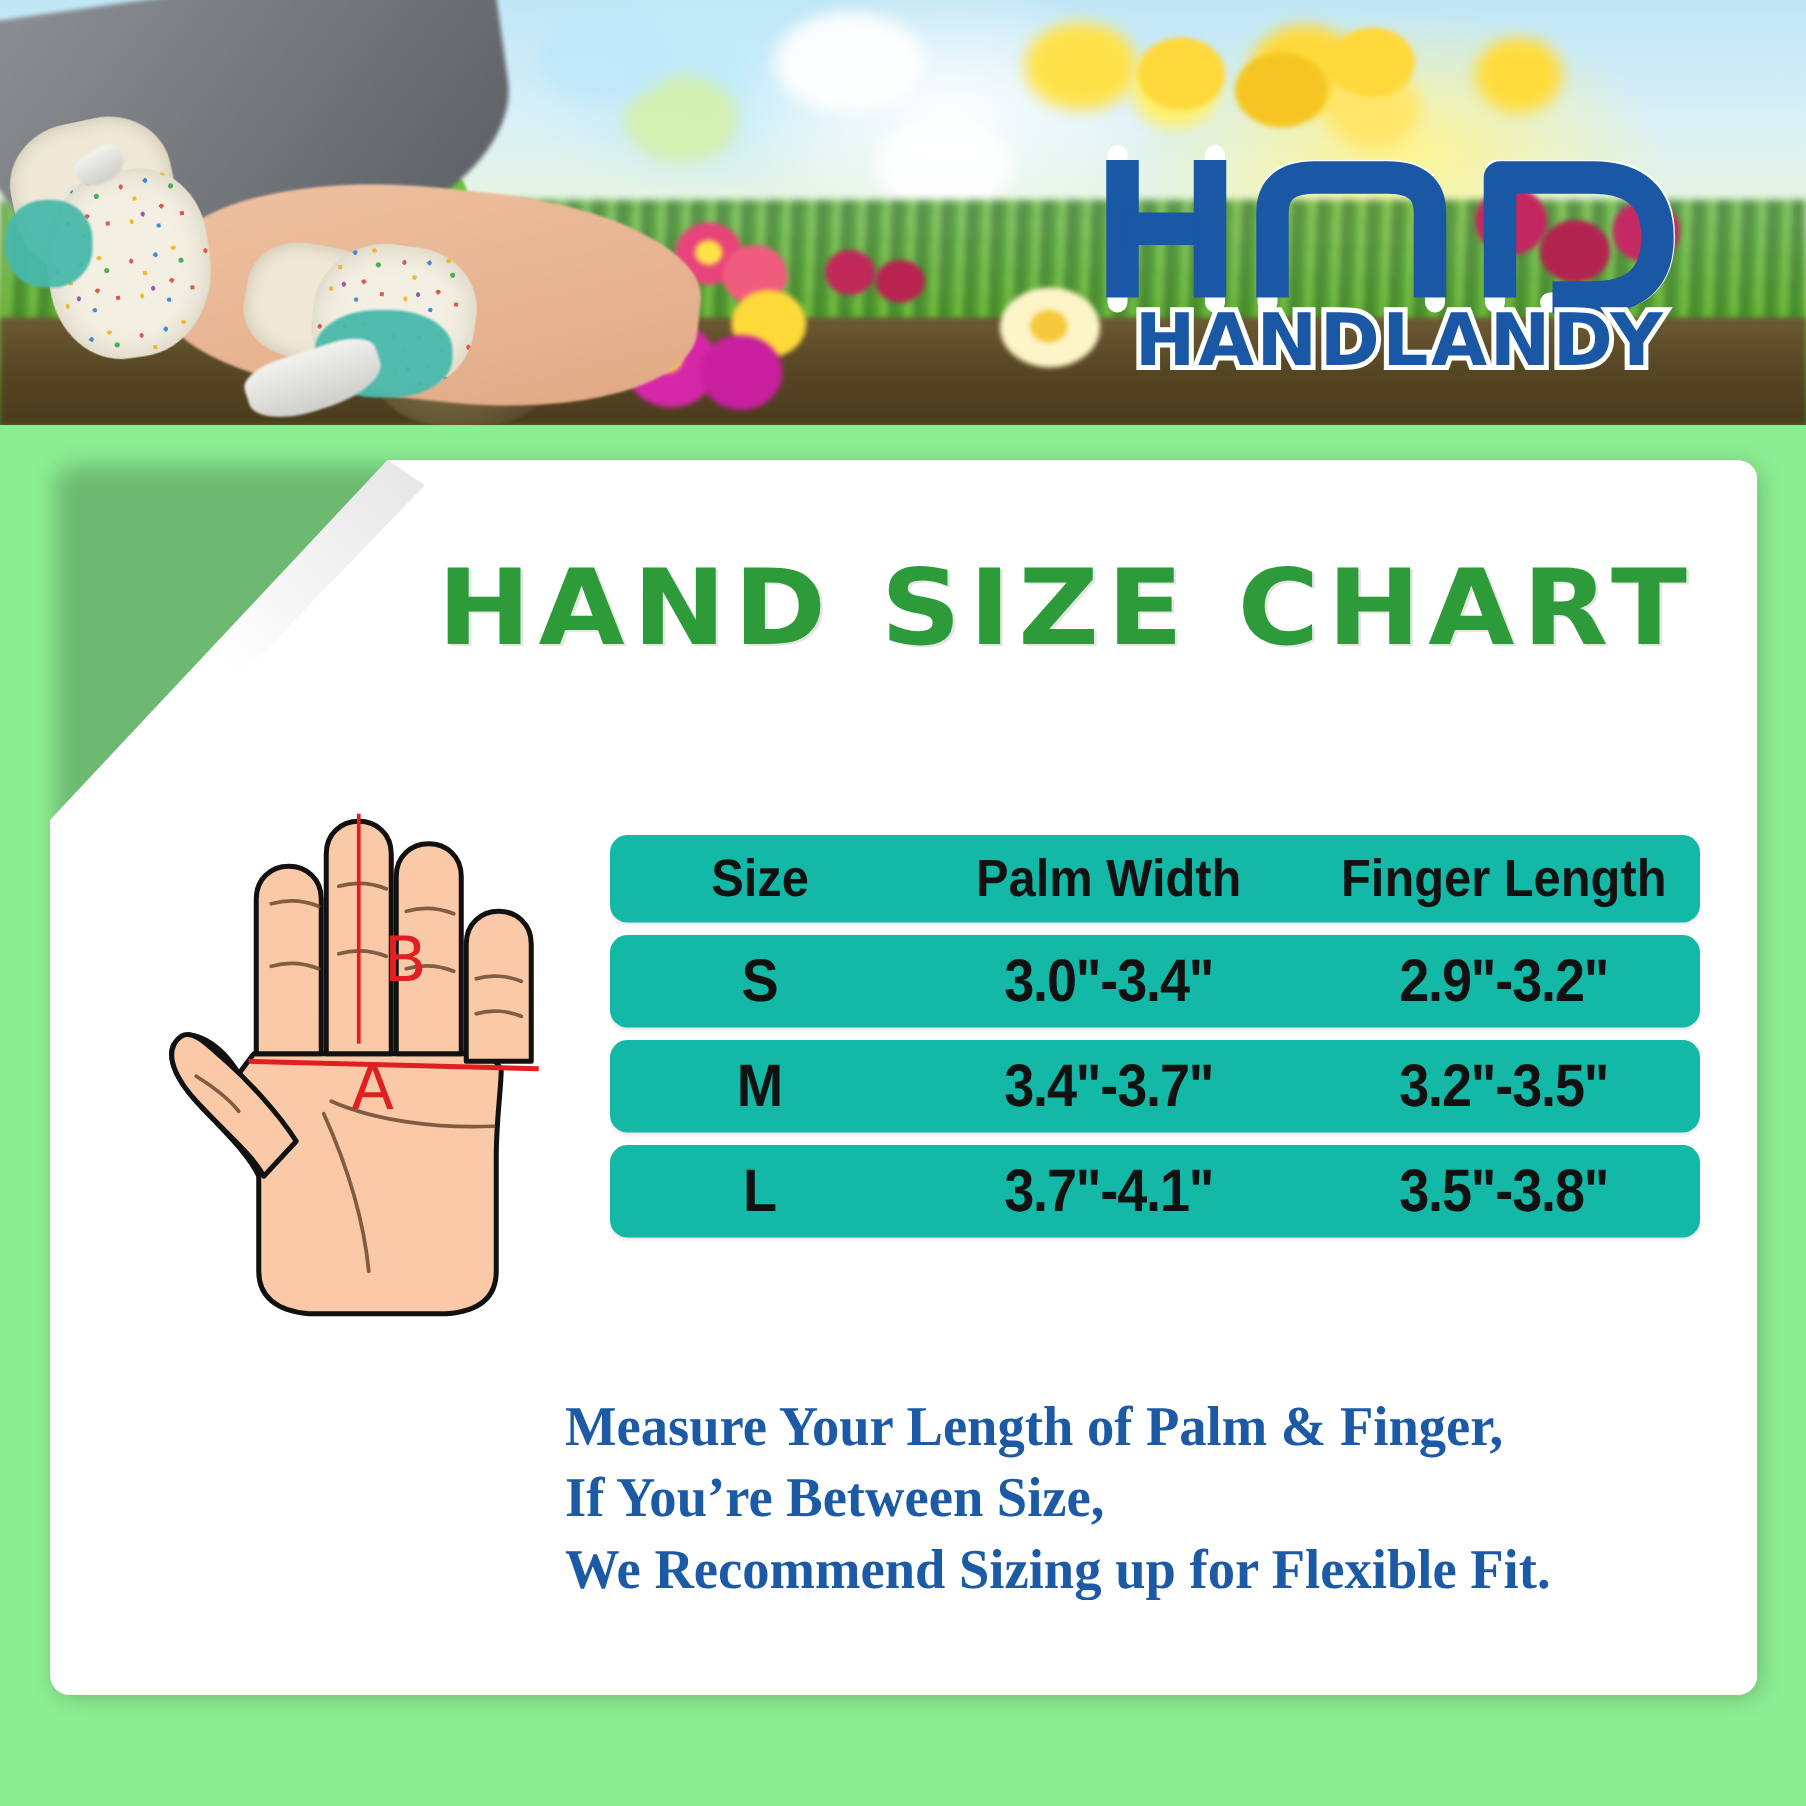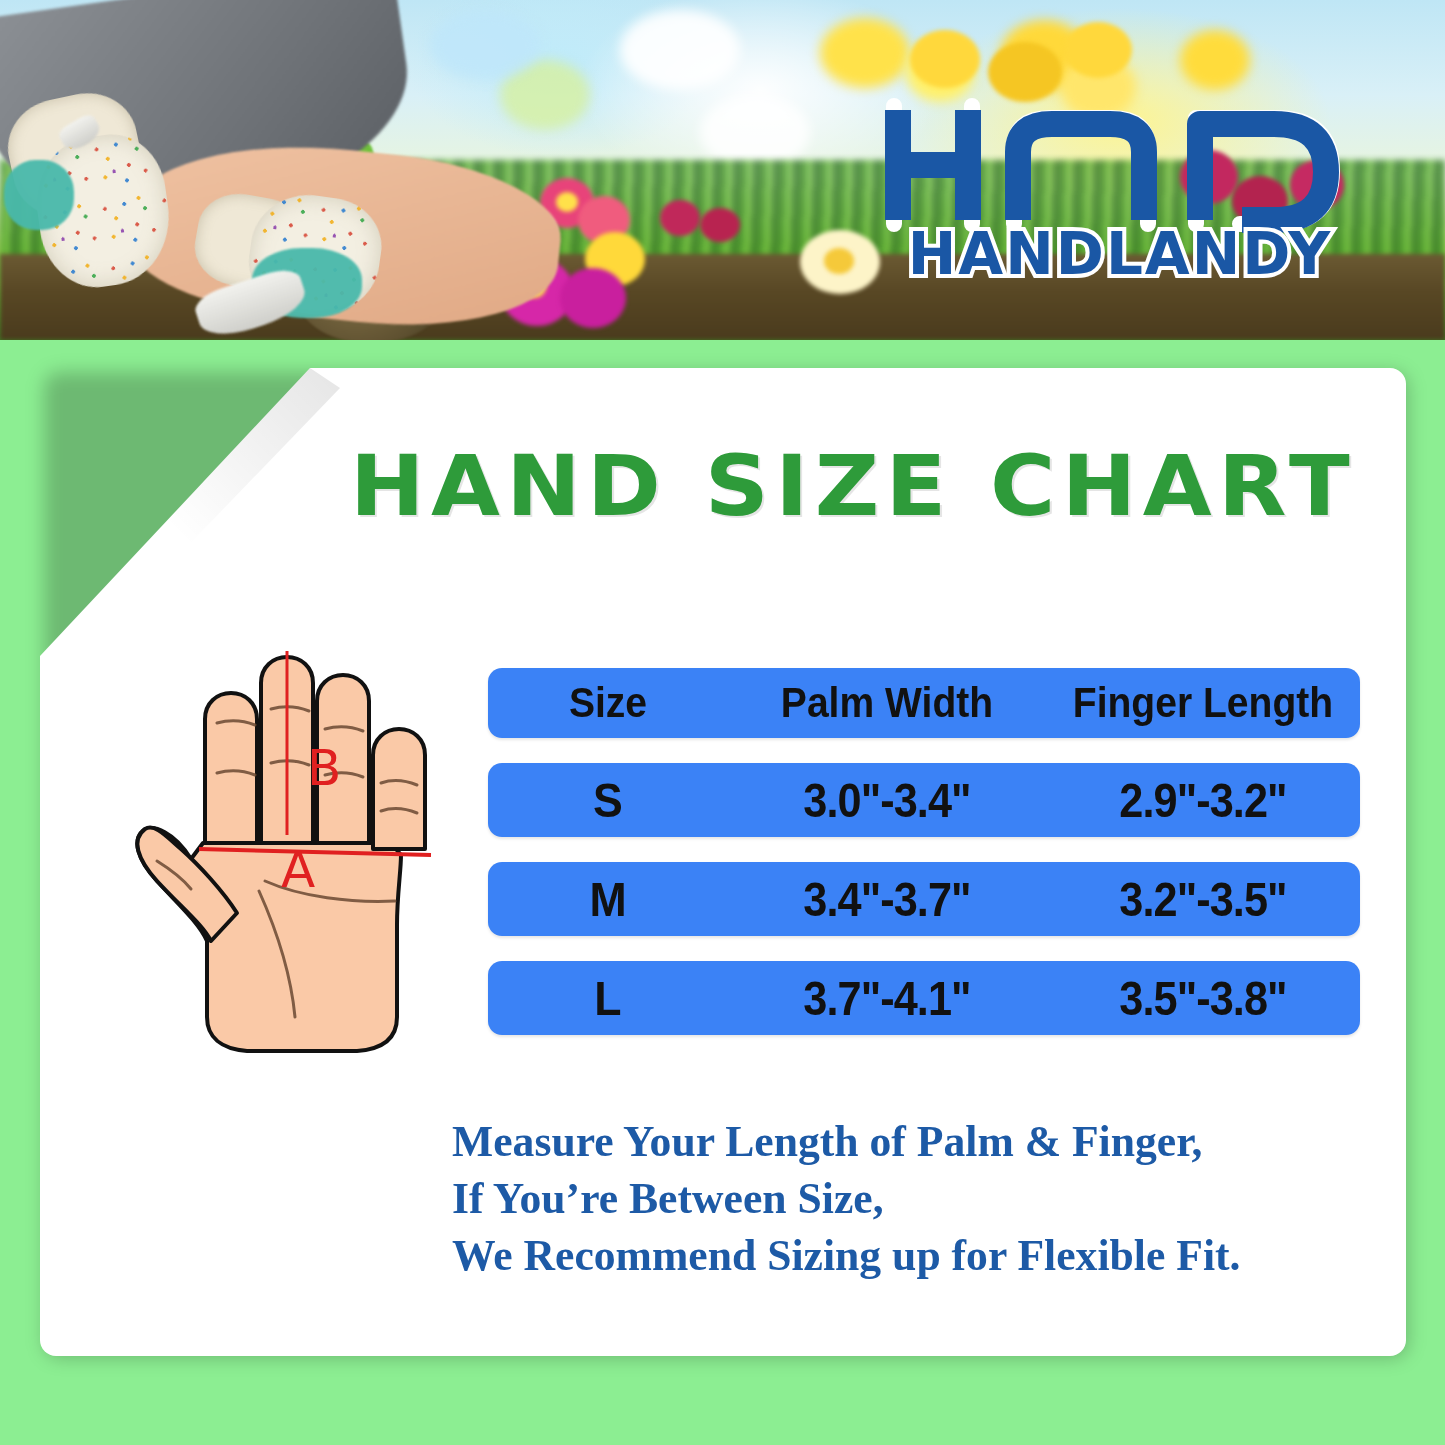--- a/index.html
+++ b/index.html
@@ -94,21 +94,21 @@
   }
   .stem{position:absolute;background:#6fc13a;border-radius:50%;filter:blur(1px);}
   .rootball{
     position:absolute;width:150px;height:110px;border-radius:50% 50% 45% 45%;
     background:radial-gradient(circle at 40% 35%, #8d7b4e, #5e5030 70%, #453a21);
     filter:blur(1.2px);
   }
 
   
   #logo{
-    position:absolute;left:880px;top:92px;width:480px;height:190px;
+    position:absolute;left:880px;top:110px;width:480px;height:190px;
     z-index:6;
   }
   #logo svg{width:100%;height:100%;display:block;}
 
   
   #card-shadow{
     position:absolute;left:44px;top:372px;width:1364px;height:986px;
     background:rgba(0,0,0,.22);filter:blur(9px);
     border-radius:16px;
     z-index:2;
@@ -154,23 +154,23 @@
   #hand svg{width:100%;height:100%;display:block;}
 
   
   #table{
     position:absolute;left:488px;top:668px;width:872px;z-index:7;
   }
   .row{
     position:relative;
     height:74px;
     border-radius:14px;
-    background:#3b82f6;
+    background:#14b8a6;
     display:flex;align-items:center;
-    margin-bottom:25px;
+    margin-bottom:10px;
     box-shadow:0 2px 3px rgba(0,0,0,.10);
     color:#111111;
   }
   .row.header{height:70px;}
   .c-size{width:240px;text-align:center;}
   .c-palm{width:318px;text-align:center;}
   .c-finger{width:314px;text-align:center;}
   .row.header .c-size,
   .row.header .c-palm,
   .row.header .c-finger{

